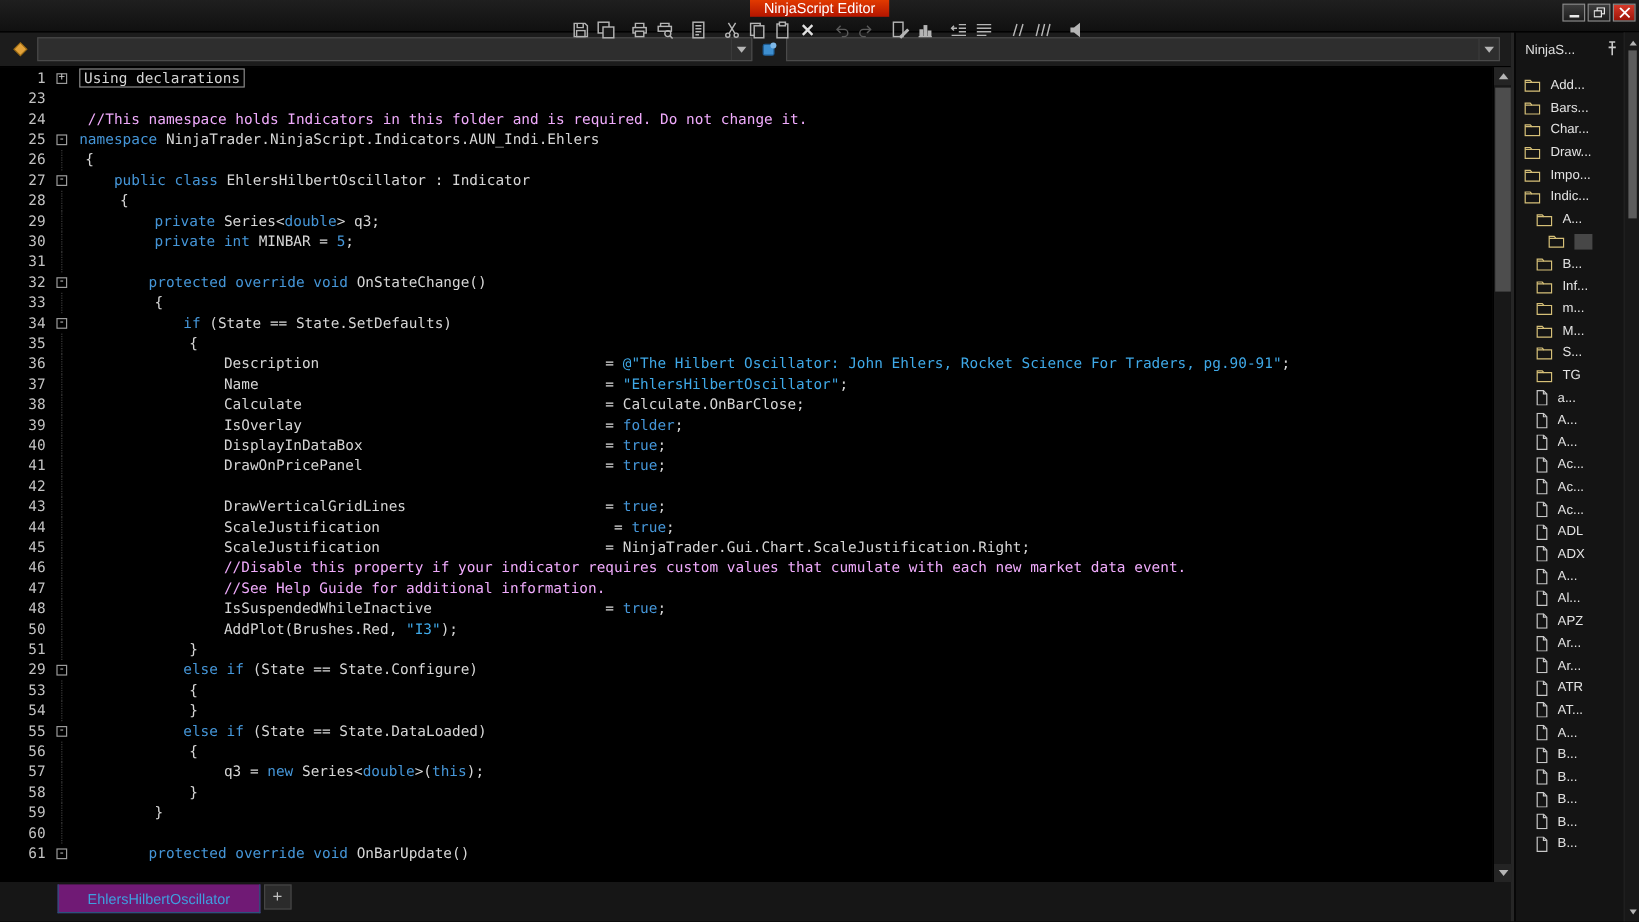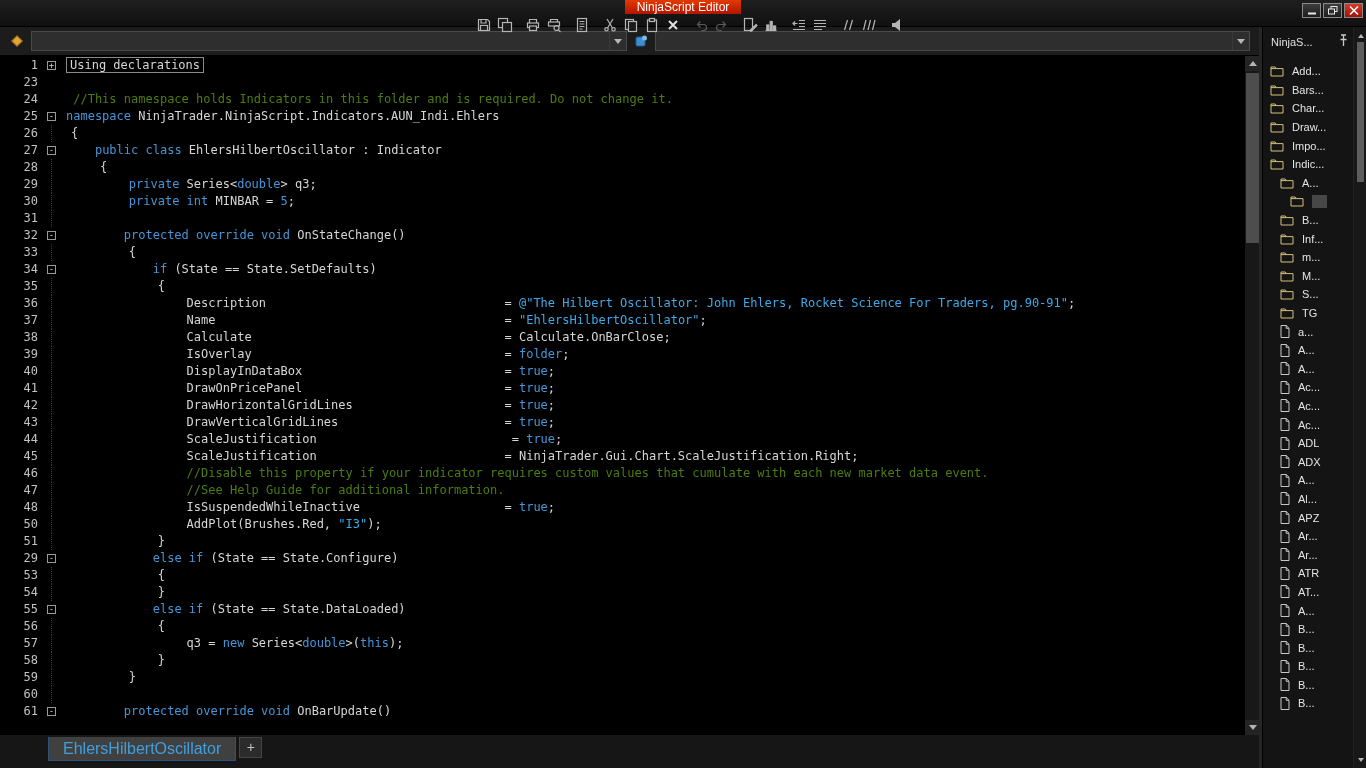--- a/index.html
+++ b/index.html
@@ -41,32 +41,32 @@
           font-family:"DejaVu Sans Mono","Liberation Mono",monospace; font-size:12px; }
   .lnum { width:46px; flex-shrink:0; text-align:right; padding-right:8px; color:#c2c2c2; }
   .fold { width:16px; flex-shrink:0; position:relative; }
   .fold-cont { border-left:1px dotted #3a3a3a; margin-left:5px; }
   .fold-box { position:absolute; left:1px; top:4px; width:9px; height:9px; border:1px solid #9a9a9a;
               background:#000; color:#d5d5d5; font-size:9px; line-height:7px; text-align:center; }
   .code { white-space:pre; padding-left:4px; }
   .w  { color:#d6d6d6; }
   .k  { color:#4596d8; }
   .s  { color:#3fa9e8; }
-  .c  { color:#4d7c0f;text-align:center; }
+  .c  { color:#f0abfc;text-align:center; }
   .bx { color:#d6d6d6; border:1px solid #8a8a8a; padding:0 3px; }
   
   .vscroll { width:15px; background:#181818; position:relative; border-left:1px solid #000; }
   .scroll-arrow { position:absolute; left:0; width:15px; height:15px; background:#242424;
                   display:flex; align-items:center; justify-content:center; }
   .vscroll .thumb { position:absolute; left:1px; width:13px; top:17px; height:170px; background:#4d4d4d; }
   
   .tabbar { height:33px; background:#161616; display:flex; align-items:flex-start;
             padding-left:48px; padding-top:2px; }
-  .doc-tab { height:24px; padding:0 14px; display:flex; align-items:center; color:#3f9fdf;
-             font-size:16px; background:#404040; border:1px solid #29547c; border-top:none; }
+  .doc-tab { height:24px; padding:0 24px; display:flex; align-items:center; color:#3f9fdf;
+             font-size:12px; background:#701a75; border:1px solid #29547c; border-top:none; }
   .plus-tab { width:23px; height:21px; margin-left:3px; background:#2b2b2b; border:1px solid #454545;
               color:#c0c0c0; font-size:14px; text-align:center; line-height:19px; }
   
   .splitter { width:3px; background:#262626; }
   
   .explorer { width:104px; background:#141414; display:flex; border-left:1px solid #000; }
   .exp-main { flex:1; display:flex; flex-direction:column; min-width:0; }
   .exp-header { height:29px; display:flex; align-items:center; padding:0 4px 0 8px;
                 color:#e0e0e0; font-size:11px; }
   .exp-title { flex:1; white-space:nowrap; overflow:hidden; }
@@ -367,21 +367,20 @@
             <span class="code"><span class="w">                DisplayInDataBox                            = </span><span class="k">true</span><span class="w">;</span></span>
           </div>
           <div class="line">
             <span class="lnum">41</span>
             <span class="fold fold-cont"></span>
             <span class="code"><span class="w">                DrawOnPricePanel                            = </span><span class="k">true</span><span class="w">;</span></span>
           </div>
           <div class="line">
             <span class="lnum">42</span>
             <span class="fold fold-cont"></span>
-            <span class="code"><span class="w">                DrawHorizontalGridLines                     = </span><span class="k">true</span><span class="w">;</span></span>
           </div>
           <div class="line">
             <span class="lnum">43</span>
             <span class="fold fold-cont"></span>
             <span class="code"><span class="w">                DrawVerticalGridLines                       = </span><span class="k">true</span><span class="w">;</span></span>
           </div>
           <div class="line">
             <span class="lnum">44</span>
             <span class="fold fold-cont"></span>
             <span class="code"><span class="w">                ScaleJustification                           = </span><span class="k">true</span><span class="w">;</span></span>

